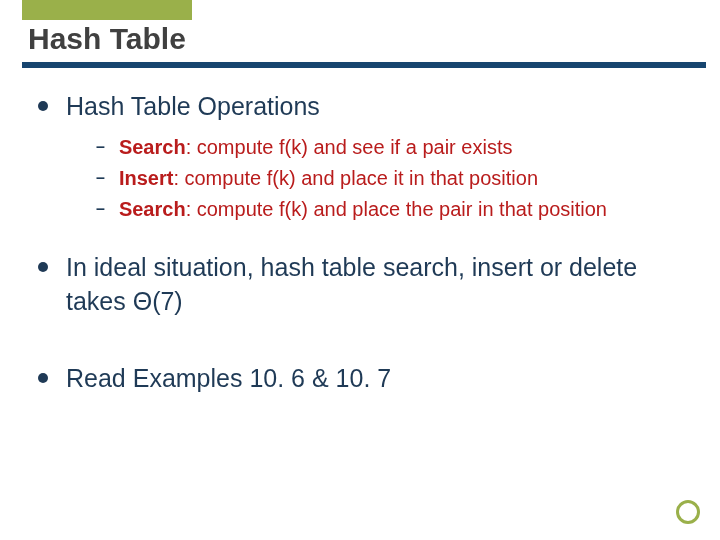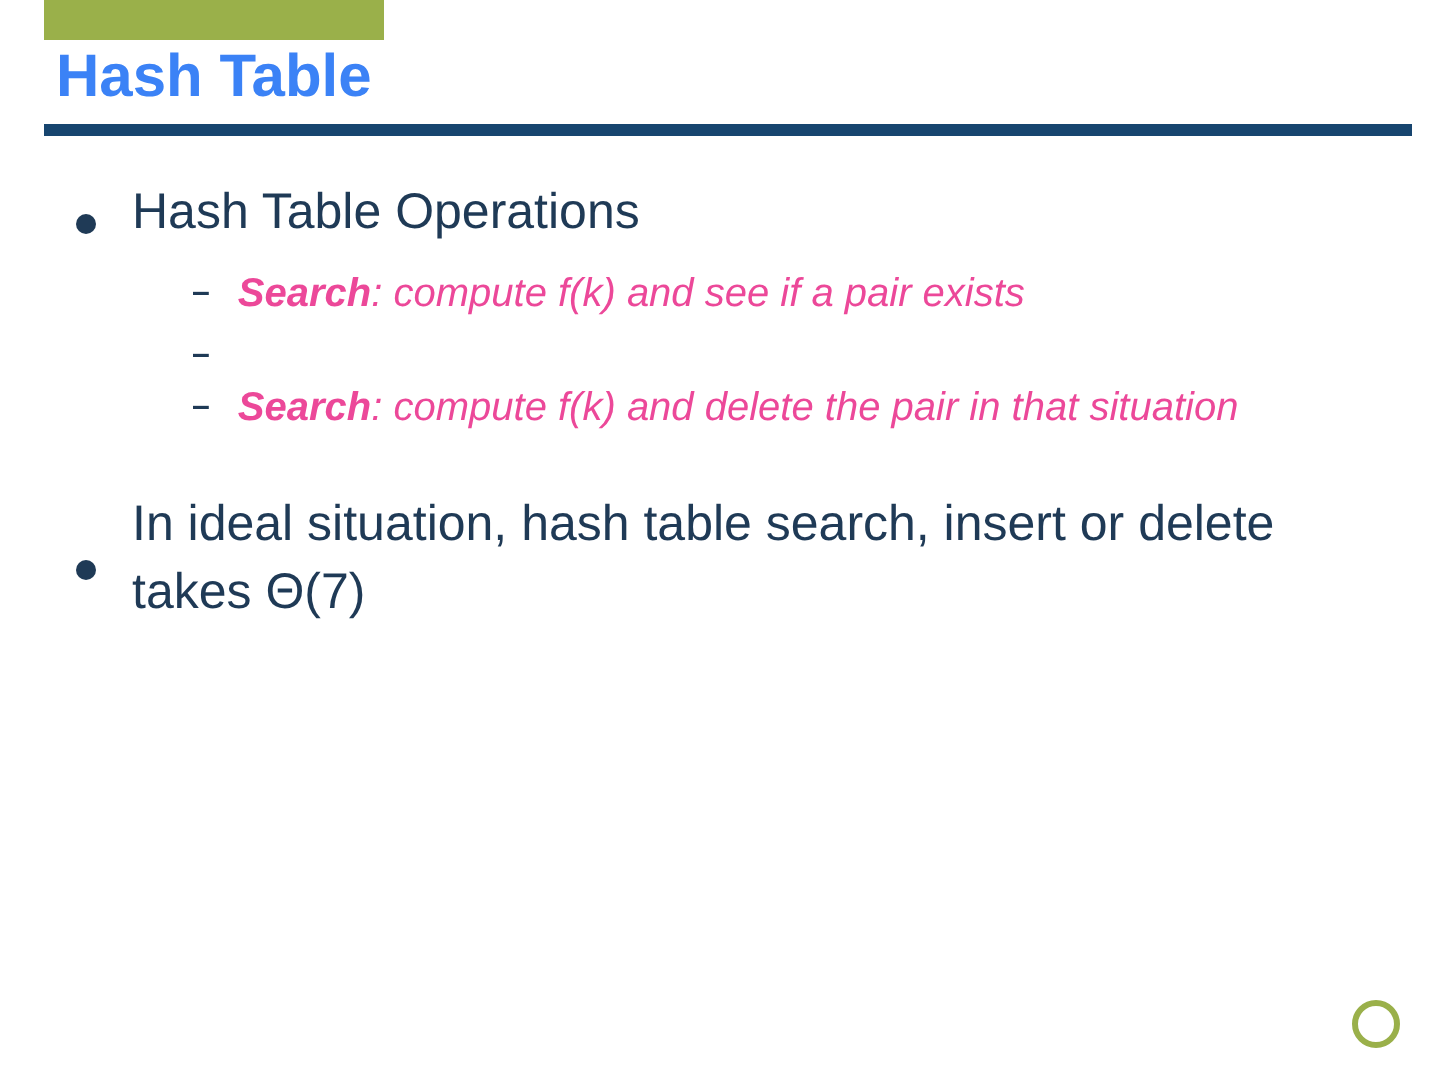--- a/index.html
+++ b/index.html
@@ -18,40 +18,40 @@
     width: 170px;
     height: 20px;
     background: #9ab04a;
   }
   .title-row {
     position: absolute;
     top: 22px;
     left: 28px;
     font-size: 30px;
     font-weight: bold;
-    color: #3b82f6;
+    color: #404040;
   }
   .underline {
     position: absolute;
     top: 62px;
     left: 22px;
     right: 14px;
     height: 6px;
     background: #17456f;
   }
   .content {
     position: absolute;
     top: 90px;
     left: 38px;
     right: 30px;
     color: #1f3a56;
   }
   .bullet-row {
     display: flex;
-    align-items: center;
+    align-items: flex-start;
     margin-bottom: 10px;
   }
   .bullet-dot {
     width: 10px;
     height: 10px;
     border-radius: 50%;
     background: #1f3a56;
     margin-top: 11px;
     margin-right: 18px;
     flex-shrink: 0;
@@ -75,22 +75,21 @@
     font-size: 16px;
     color: #1f3a56;
     margin-right: 14px;
     margin-top: 4px;
     flex-shrink: 0;
     font-weight: bold;
   }
   .sub-text {
     font-size: 20px;
     line-height: 1.35;
-    color: #ec4899;
-    font-style: italic;
+    color: #b91c1c;
   }
   .sub-text .bold { font-weight: bold; }
   .gap-large { height: 34px; }
   .footer-dot {
     position: absolute;
     bottom: 16px;
     right: 20px;
     width: 24px;
     height: 24px;
     border: 3px solid #9ab04a;
@@ -116,32 +115,39 @@
 
   <div class="sub-list">
     <div class="sub-row">
       <div class="sub-dash">–</div>
       <div class="sub-text">
         <span class="bold">Search</span><span>: compute f(k) and see if a pair exists</span>
       </div>
     </div>
     <div class="sub-row">
       <div class="sub-dash">–</div>
+      <div class="sub-text">
+        <span class="bold">Insert</span><span>: compute f(k) and place it in that position</span>
+      </div>
     </div>
     <div class="sub-row">
       <div class="sub-dash">–</div>
       <div class="sub-text">
-        <span class="bold">Search</span><span>: compute f(k) and delete the pair in that situation</span>
+        <span class="bold">Search</span><span>: compute f(k) and place the pair in that position</span>
       </div>
     </div>
   </div>
 
   <div class="bullet-row">
     <div class="bullet-dot"></div>
     <div class="bullet-text">In ideal situation, hash table search, insert or delete takes Θ(7)</div>
   </div>
 
   <div class="gap-large"></div>
 
+  <div class="bullet-row">
+    <div class="bullet-dot"></div>
+    <div class="bullet-text">Read Examples 10. 6 &amp; 10. 7</div>
+  </div>
 
 </div>
 
 <div class="footer-dot"></div>
 
 </body></html>

